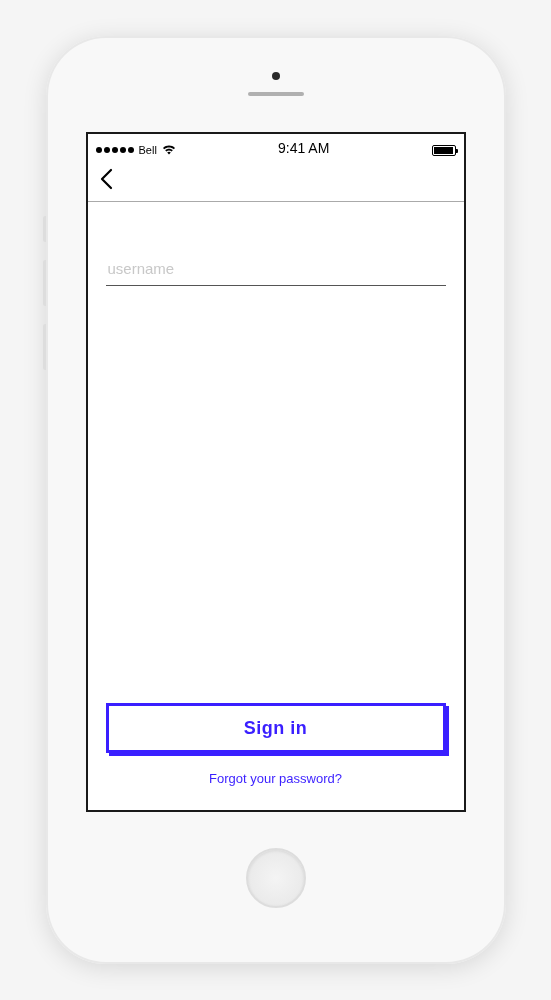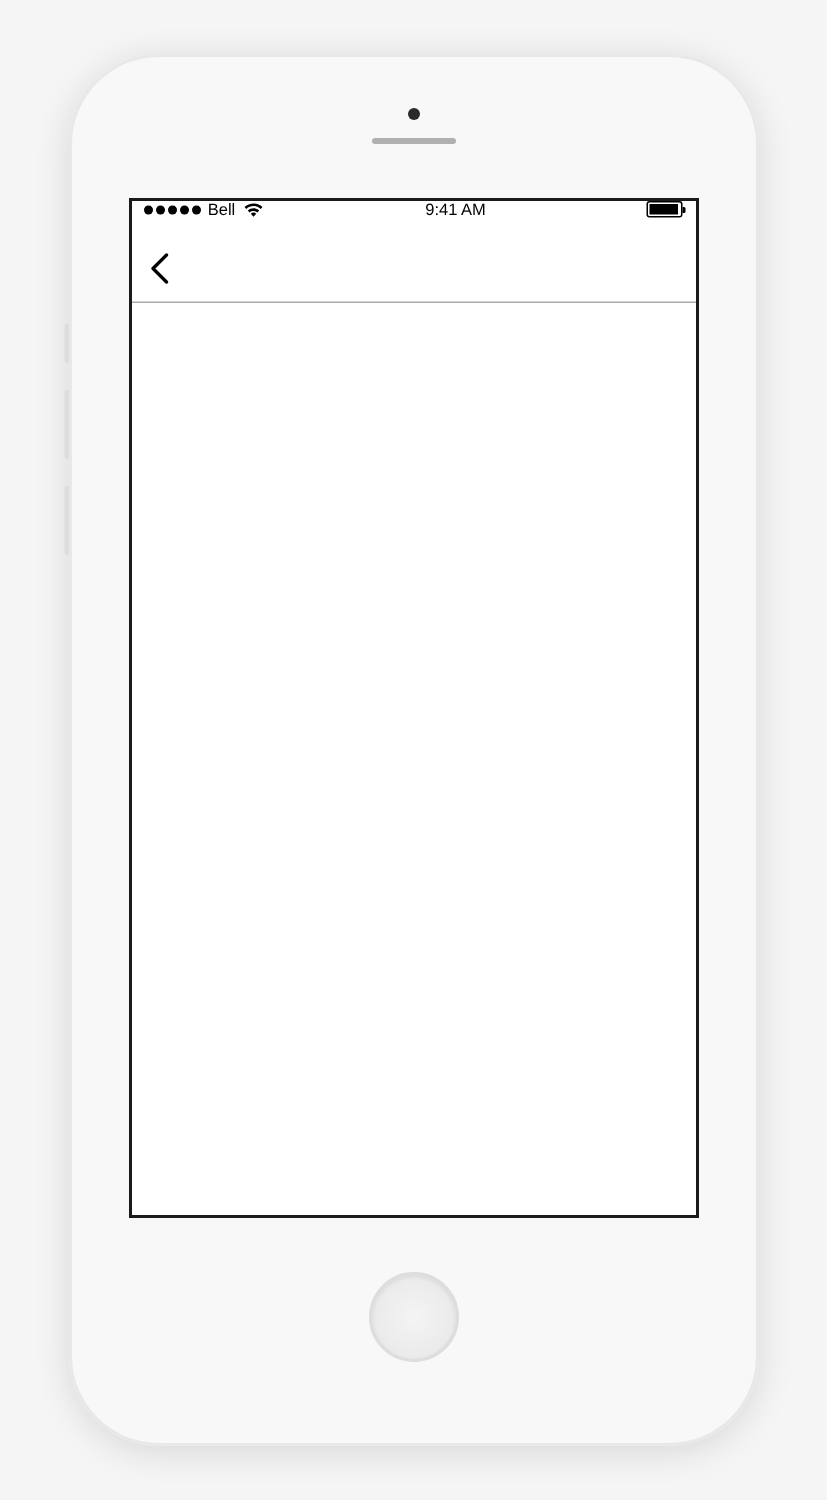--- a/index.html
+++ b/index.html
@@ -49,21 +49,21 @@
       height: 680px;
       background: #ffffff;
       border: 2px solid #1a1a1a;
       display: flex;
       flex-direction: column;
       overflow: hidden;
     }
     .status-bar {
       height: 22px;
       display: flex;
-      align-items: flex-start;
+      align-items: flex-end;
       justify-content: space-between;
       padding: 0 8px;
       font-size: 12px;
       color: #000;
       flex-shrink: 0;
     }
     .status-left {
       display: flex;
       align-items: center;
       gap: 5px;
@@ -73,21 +73,21 @@
       gap: 2px;
     }
     .signal-dots span {
       width: 6px;
       height: 6px;
       background: #000;
       border-radius: 50%;
     }
     .carrier { font-size: 11px; }
     .wifi-icon { display: inline-flex; }
-    .status-center { font-size: 11px; font-weight: 500; }
+    .status-center { font-size: 14px; font-weight: 500; }
     .status-right { display: flex; align-items: center; }
     .battery-icon {
       width: 24px;
       height: 11px;
       border: 1px solid #000;
       border-radius: 2px;
       position: relative;
     }
     .battery-icon::after {
       content: "";
@@ -237,19 +237,24 @@
 
     <div class="nav-bar">
       <div class="back-chevron">
         <svg width="18" height="22" viewBox="0 0 18 22">
           <path d="M13 2 L4 11 L13 20" stroke="#000" stroke-width="2.2" fill="none" stroke-linecap="round" stroke-linejoin="round"></path>
         </svg>
       </div>
     </div>
 
     <div class="form-area">
-
+      <input type="text" class="input-field" placeholder="username" style="">
+
+      <div class="bottom-area">
+        <button class="signin-button">Sign in</button>
+        <a class="forgot-link">Forgot your password?</a>
+      </div>
     </div>
 
   </div>
 
   <div class="home-button"></div>
 </div>
 
 </body></html>

